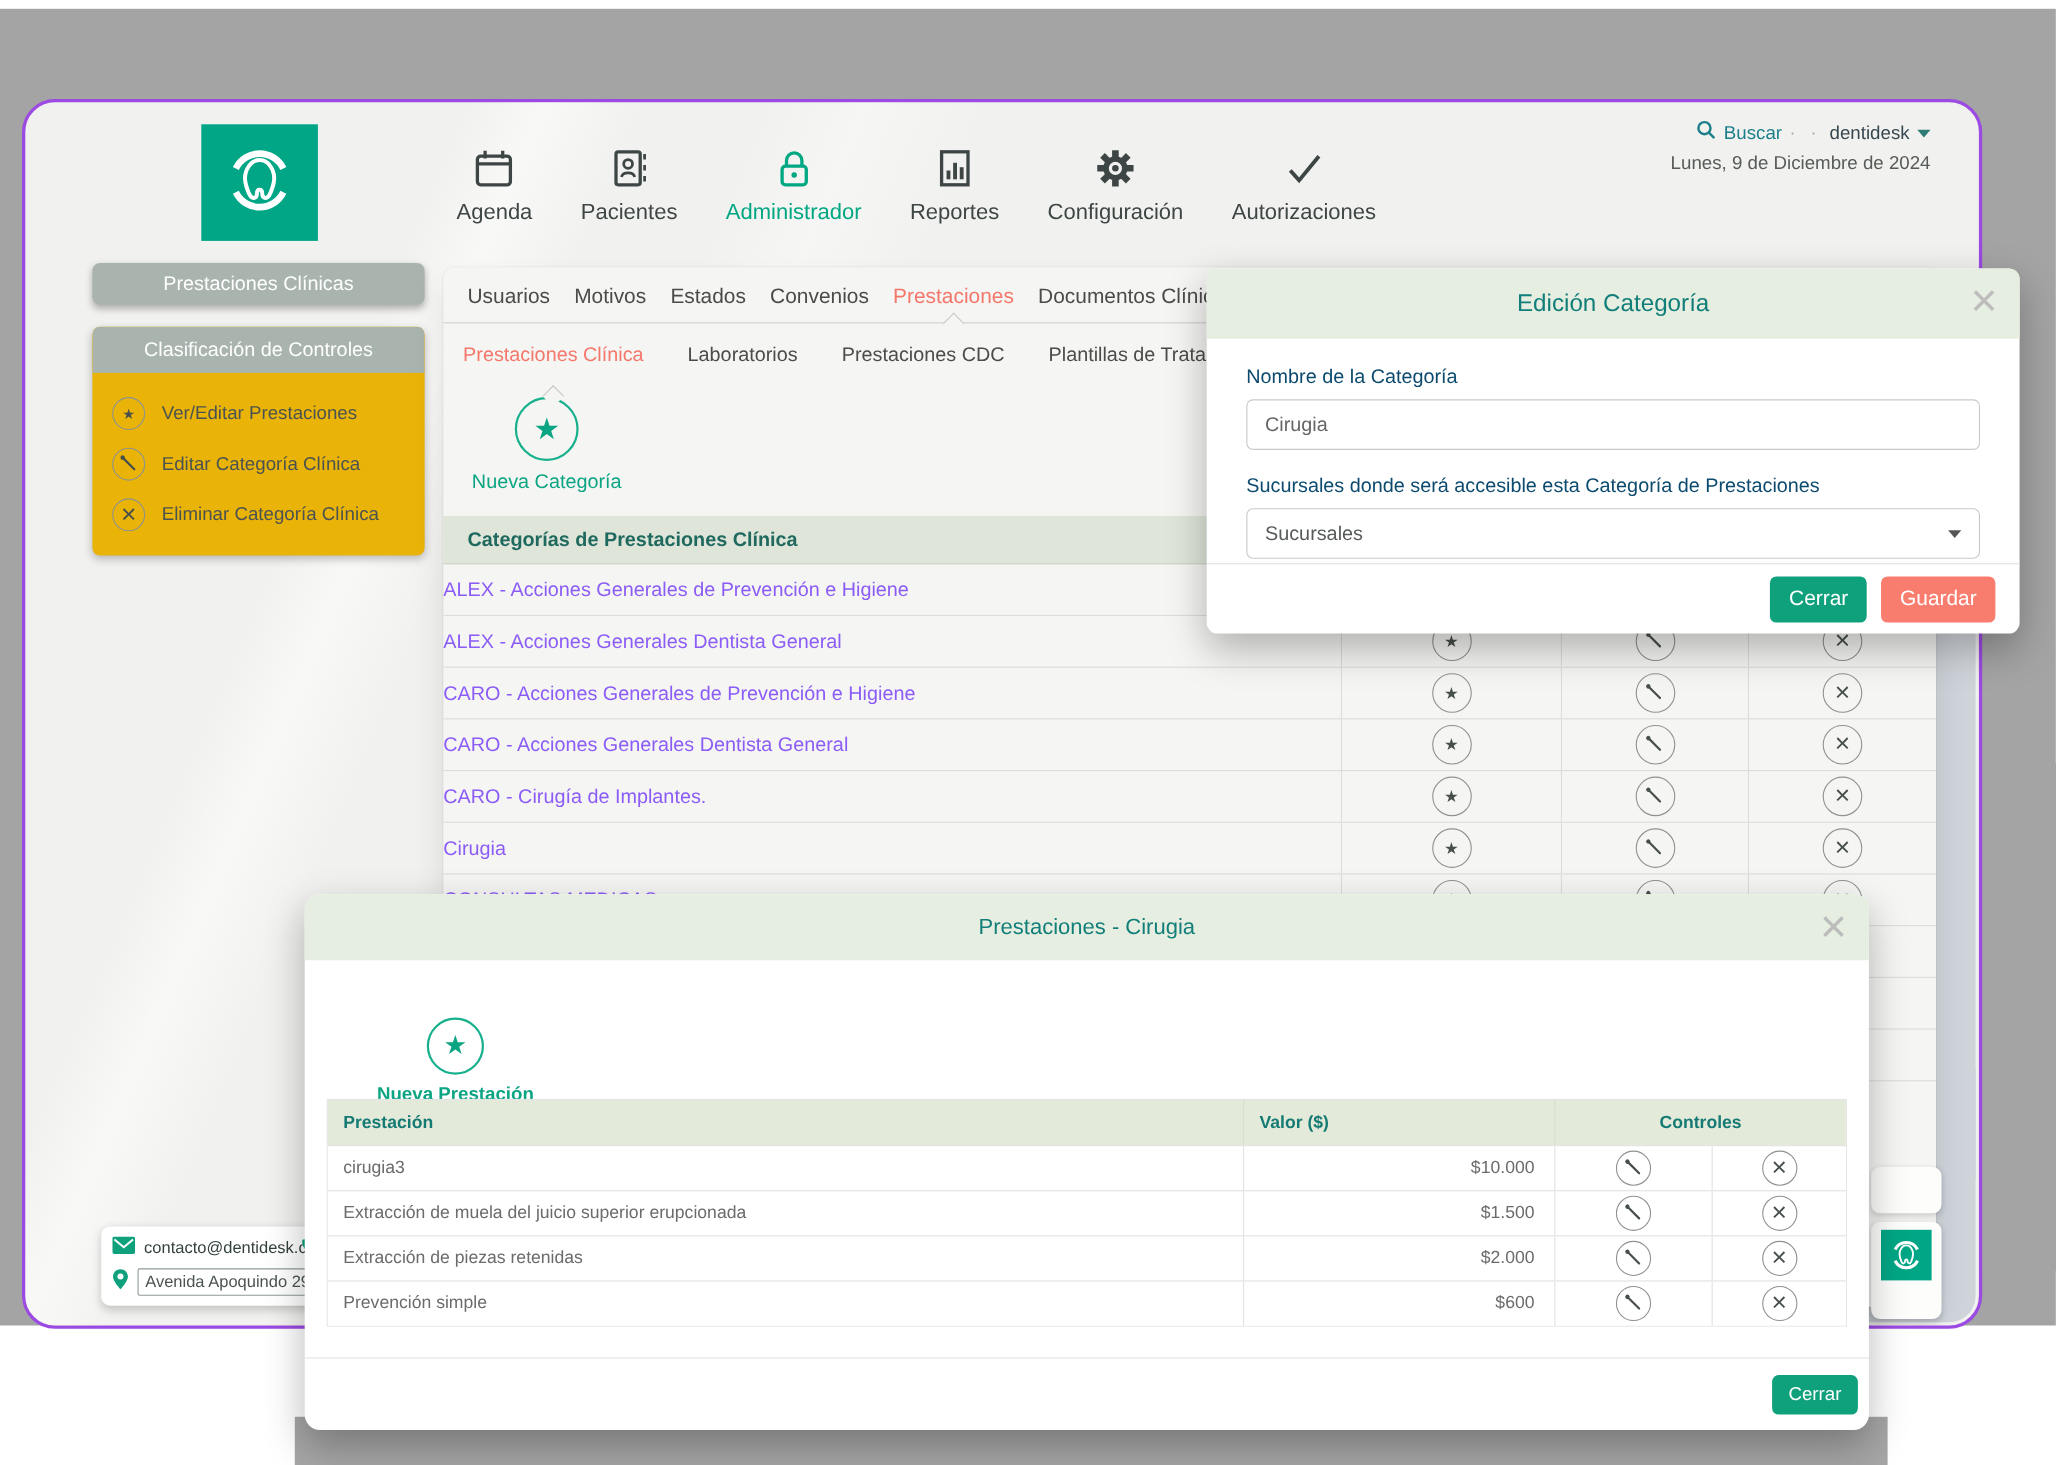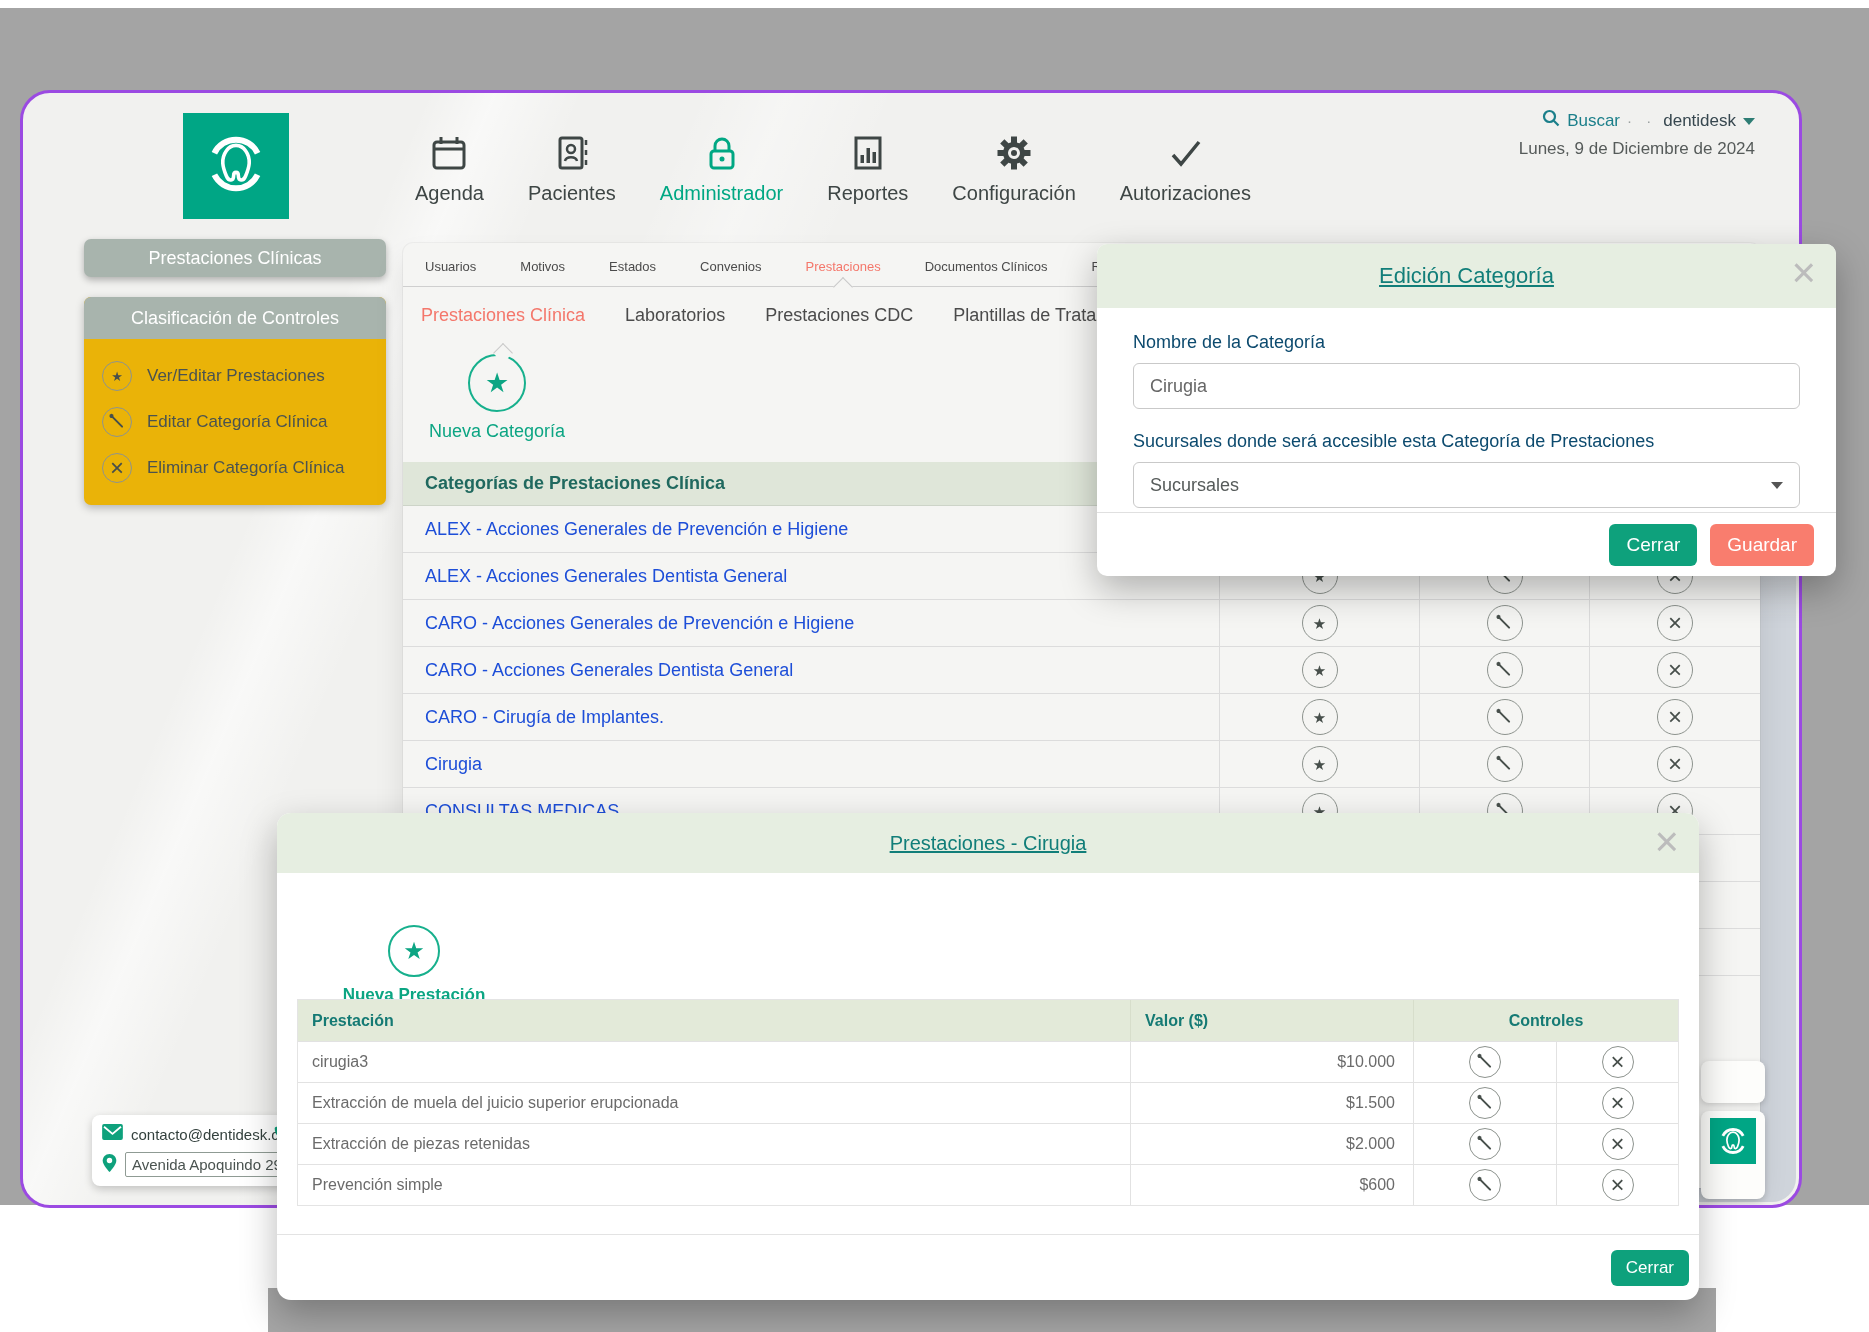--- a/index.html
+++ b/index.html
@@ -67,21 +67,21 @@
   .glyph-x { font-size:24px; font-weight:400; line-height:22px; }
   .pencil-line { width:15px; height:2px; background:#474f4b; border-radius:1px;
                  transform:rotate(45deg); position:relative; }
   .pencil-line::after { content:""; position:absolute; left:-3px; top:-1px; width:4px; height:4px;
                  border-radius:50%; background:#474f4b; }
 
   
   .content-panel { position:absolute; left:380px; top:150px; width:1357px; height:945px;
      background:#f5f5f3; border-radius:10px 10px 18px 18px;
      box-shadow:0 0 0 1px rgba(0,0,0,.04), 0 18px 30px rgba(0,0,0,.10); }
-  .tabs1 { display:flex; gap:44px; padding:16px 0 12px 22px; font-size:13px; color:#4b4b4b; }
+  .tabs1 { display:flex; gap:22px; padding:16px 0 12px 22px; font-size:19px; color:#4b4b4b; }
   .tabs1-line { border-top:1px solid #cfcfcf; }
   .tab { cursor:pointer; position:relative; white-space:nowrap; }
   .tab.active1 { color:#f4776b; }
   .tab.active1::after, .tab.active2::after { content:""; position:absolute; left:50%; bottom:-20px;
      width:13px; height:13px; background:#f5f5f3; border-left:1px solid #c9c9c9;
      border-top:1px solid #c9c9c9; transform:translateX(-50%) rotate(45deg); }
   .tabs2 { display:flex; gap:40px; padding:18px 0 0 18px; font-size:18px; color:#4b4b4b; }
   .tab.active2 { color:#f4776b; }
   .tab.active2::after { bottom:-34px; }
 
@@ -89,22 +89,22 @@
   .star-circle { width:58px; height:58px; border:2px solid #17b08d; border-radius:50%;
                  margin:0 auto; display:flex; align-items:center; justify-content:center; }
   .star-circle span { color:#0ca583; font-size:27px; line-height:1; }
   .new-label { color:#0ca583; font-size:18px; margin-top:9px; white-space:nowrap; }
 
   .cat-table { margin-top:20px; width:100%; }
   .cat-head { height:44px; background:#dfe6d9; border-bottom:1px solid #cdd4c8;
               display:flex; align-items:center; padding-left:22px;
               color:#20695f; font-size:18px; font-weight:bold; }
   .cat-row { display:flex; height:47px; border-bottom:1px solid #dcdcdc; }
-  .cat-name { flex:0 0 816px; display:flex; align-items:center; padding-left:22px;
-              color:#1d4ed8; font-size:18px; overflow:hidden; white-space:nowrap; }
+  .cat-name { flex:0 0 816px; display:flex; align-items:center; 
+              color:#8b5cf6; font-size:18px; overflow:hidden; white-space:nowrap; }
   .cat-cell { display:flex; align-items:center; justify-content:center; border-left:1px solid #dcdcdc; }
   .cell-star { flex:0 0 200px; } .cell-pencil { flex:0 0 170px; } .cell-del { flex:1; }
 
   
   .contact-card { position:absolute; left:69px; top:1022px; width:200px; background:#fff;
       border-radius:8px; padding:9px 10px; box-shadow:0 3px 9px rgba(0,0,0,.20); }
   .contact-row { display:flex; align-items:center; gap:8px; }
   .contact-email { font-size:15px; color:#33403d; white-space:nowrap; }
   .address-row { margin-top:8px; }
   .address-box { border:1px solid #8f9b94; border-radius:2px; padding:3px 6px; font-size:15px;
@@ -115,21 +115,21 @@
       border-radius:8px; box-shadow:0 2px 6px rgba(0,0,0,.18); }
   .logo-card { position:absolute; left:1678px; top:1018px; width:64px; height:88px; background:#fdfdfb;
       border-radius:8px; box-shadow:0 2px 6px rgba(0,0,0,.18);
       display:flex; justify-content:center; align-items:flex-start; padding-top:7px; }
   .logo-card .sq { width:46px; height:46px; background:#00a685; display:flex;
       align-items:center; justify-content:center; }
 
   
   .modal { position:absolute; background:#fff; box-shadow:0 14px 36px rgba(0,0,0,.28); }
   .modal-head { background:#e6eee1; display:flex; align-items:center; justify-content:center; position:relative; }
-  .modal-title { color:#117e79;text-decoration:underline; }
+  .modal-title { color:#117e79; }
   .modal-close { position:absolute; right:20px; top:8px; font-size:42px; font-weight:300;
                  color:#bcbcbc; line-height:1; cursor:pointer; }
 
   .modal-edit { left:1097px; top:244px; width:739px; height:332px; border-radius:10px; }
   .modal-edit .modal-head { height:64px; border-radius:10px 10px 0 0; }
   .modal-edit .modal-title { font-size:22px; }
   .modal-edit-body { padding:24px 36px 0; }
   .field-label { font-size:18px; color:#0c4a6e; margin-bottom:10px; }
   .text-input { height:46px; width:100%; border:1px solid #c9c9c9; border-radius:6px;
       font-size:18px; color:#666; padding:0 16px; background:#fff;

